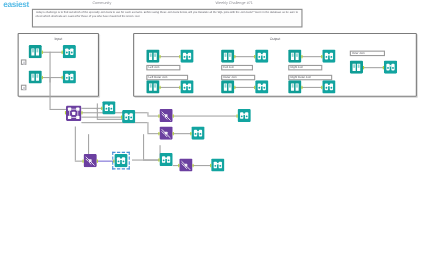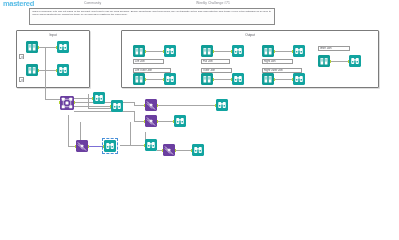--- a/index.html
+++ b/index.html
@@ -58,21 +58,21 @@
   
   .tinybox{position:absolute;width:4.5px;height:5px;background:#fff;
            border:0.6px solid #9a9a9a;box-sizing:border-box;}
   .tinybox::after{content:"";position:absolute;left:1px;top:1px;
                   width:2px;height:2.6px;background:#cfcfd4;}
 </style>
 </head>
 <body>
 
 <div id="header">
-  <div id="logo">mastered</div>
+  <div id="logo">easiest</div>
   <div id="nav">
     <span class="nav-item" style="left:0px">Community</span>
     <span class="nav-item" style="left:112px">Weekly Challenge #71</span>
   </div>
 </div>
 
 <div id="note">
   <p>Today's challenge is to find out which of the specialty Join tools to use for each scenario. Before using these Join tools below, will you translate all the SQL joins with the Join tools? You're in the database so be sure to check which shortcuts are easiest for those of you who have mastered the Union Tool.</p>
 </div>
 

